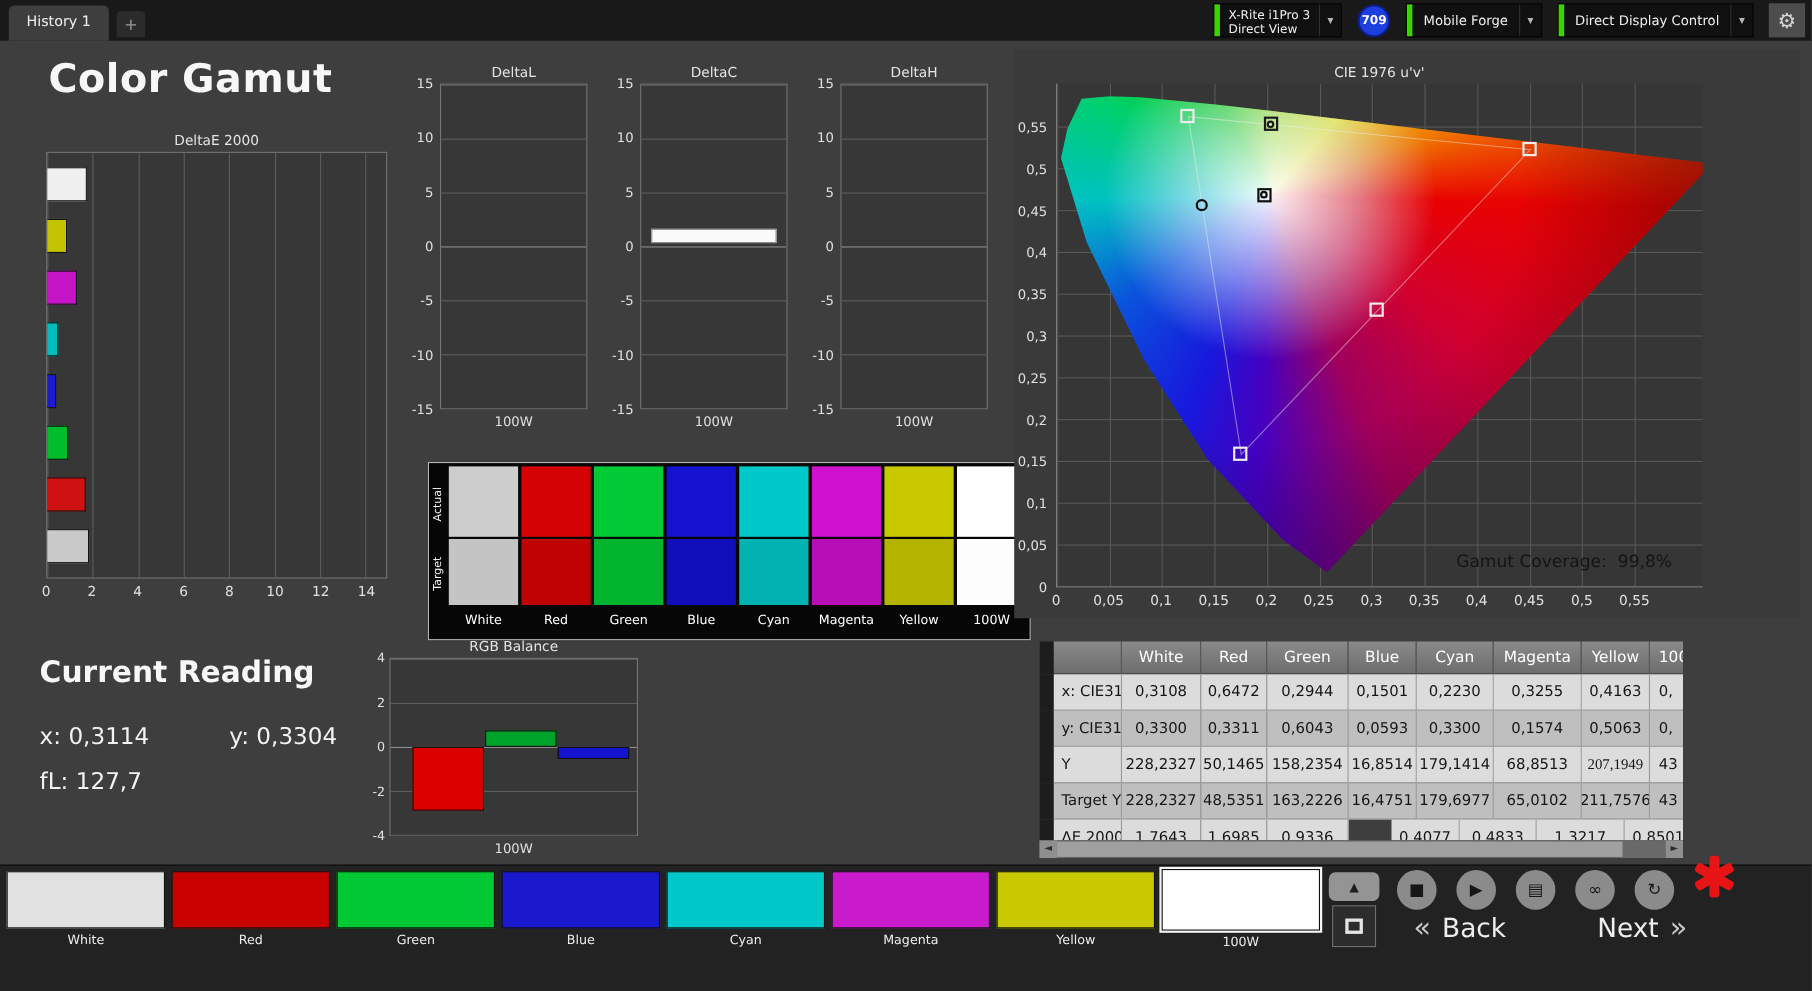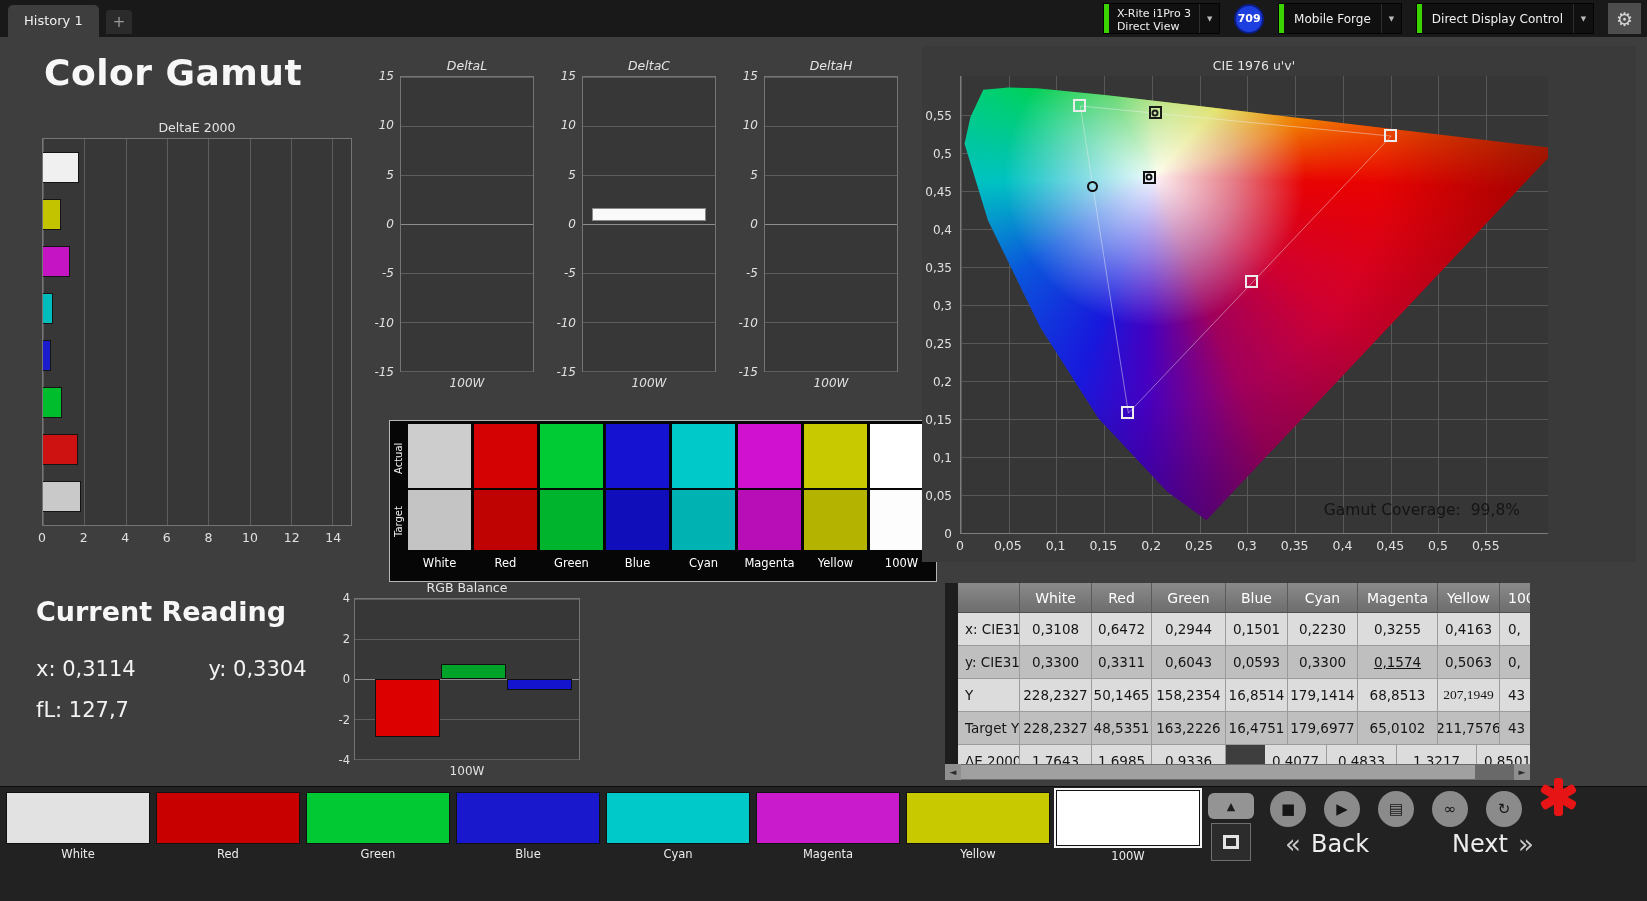--- a/index.html
+++ b/index.html
@@ -33,21 +33,21 @@
 
 
 .deltae-chart{position:absolute;left:42px;top:120px;width:310px;height:430px;}
 .de-plot{position:absolute;left:0;top:18px;width:310px;height:388px;background:#373737;border:1px solid #757575;}
 .de-bars{position:absolute;inset:0;display:flex;flex-direction:column;justify-content:space-around;align-items:flex-start;padding:5px 0;}
 .de-bar{height:31px;border:1px solid #141414;border-left:none;}
 .de-xlabels{position:absolute;left:0;top:410px;width:310px;height:18px;}
 
 
 .delta-row{position:absolute;left:372px;top:58px;display:flex;gap:20px;}
-.delta-chart{position:relative;width:162px;height:336px;font-style:italic;}
+.delta-chart{position:relative;width:162px;height:336px;}
 .delta-chart .chart-title{position:absolute;left:28px;top:0;width:134px;}
 .dc-ylabels{position:absolute;left:0;top:18px;width:26px;height:296px;}
 .dc-plot{position:absolute;left:28px;top:18px;width:134px;height:296px;background:#373737;border:1px solid #757575;}
 .dc-bar{position:absolute;left:7%;width:86%;background:#fafafa;border:1px solid #8a8a8a;}
 .dc-xlabel{position:absolute;left:28px;top:318px;width:134px;text-align:center;font-size:12px;color:#e0e0e0;}
 
 
 .swatch-panel{position:absolute;left:389px;top:420px;width:548px;height:162px;background:#060606;border:1px solid #b5b5b5;display:flex;padding:3px;}
 .swatch-side{width:15px;position:relative;flex:none;}
 .vlabel{position:absolute;left:0;width:15px;color:#f0f0f0;font-size:10px;writing-mode:vertical-rl;transform:rotate(180deg);text-align:center;}
@@ -476,21 +476,21 @@
         <div class="t-cell t-cut" style="width: 90px;">0,</div>
       </div>
       <div class="t-row odd">
         <div class="t-gutter"></div>
         <div class="t-cell t-label" style="width: 62px;">y: CIE31</div>
         <div class="t-cell" style="width: 72px;">0,3300</div>
         <div class="t-cell" style="width: 60px;">0,3311</div>
         <div class="t-cell" style="width: 74px;">0,6043</div>
         <div class="t-cell" style="width: 62px;">0,0593</div>
         <div class="t-cell" style="width: 70px;">0,3300</div>
-        <div class="t-cell" style="width: 80px; text-decoration: underline;">0,1574</div>
+        <div class="t-cell" style="width: 80px;">0,1574</div>
         <div class="t-cell" style="width: 62px;">0,5063</div>
         <div class="t-cell t-cut" style="width: 90px;">0,</div>
       </div>
       <div class="t-row even">
         <div class="t-gutter"></div>
         <div class="t-cell t-label" style="width: 62px;">Y</div>
         <div class="t-cell" style="width: 72px;">228,2327</div>
         <div class="t-cell" style="width: 60px;">50,1465</div>
         <div class="t-cell" style="width: 74px;">158,2354</div>
         <div class="t-cell" style="width: 62px;">16,8514</div>

